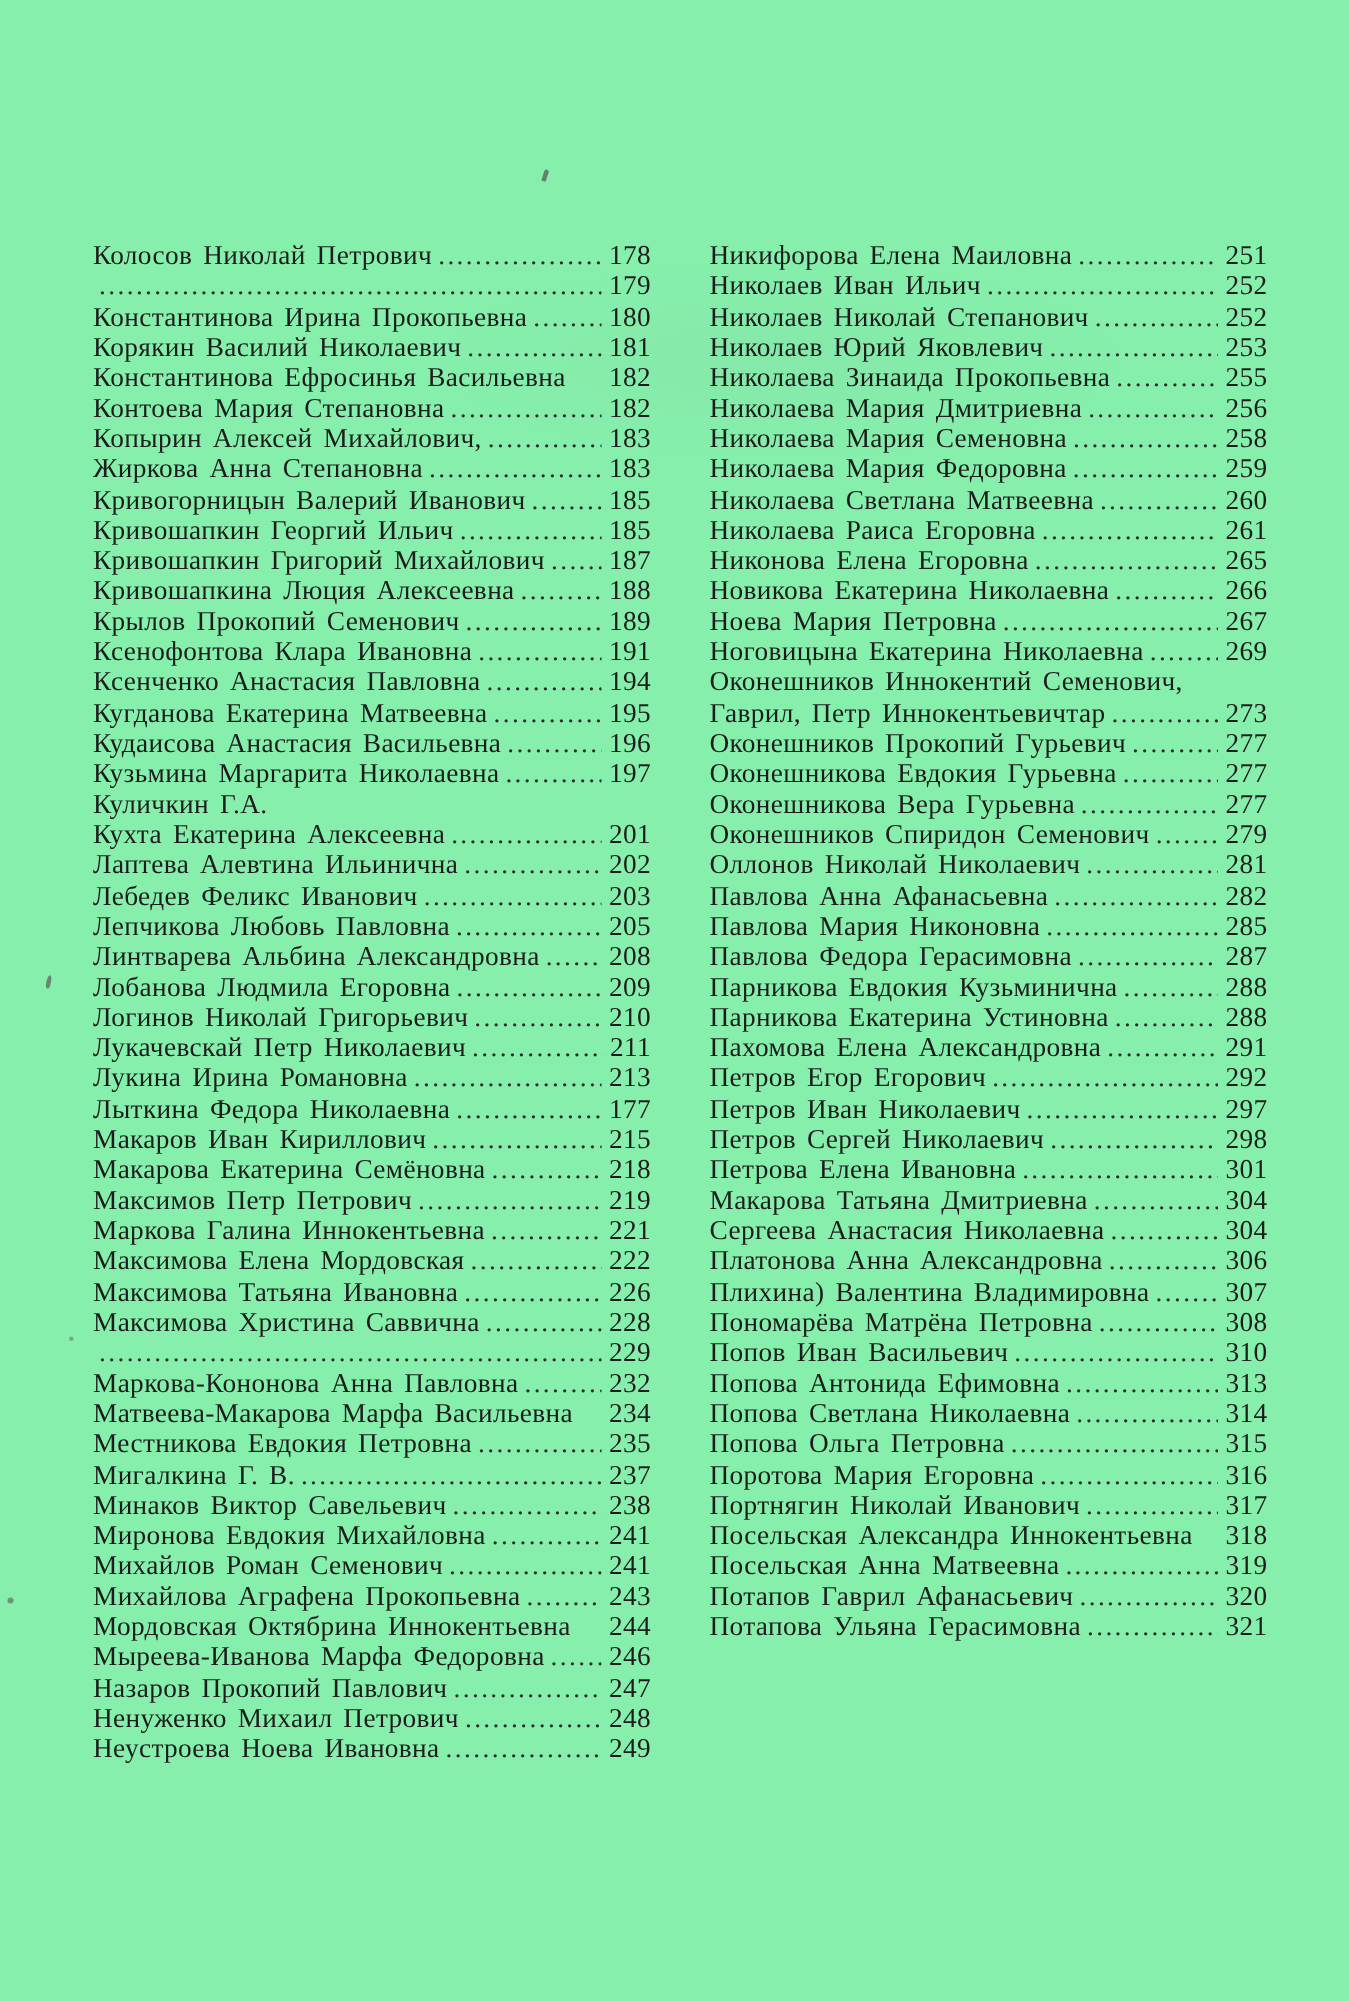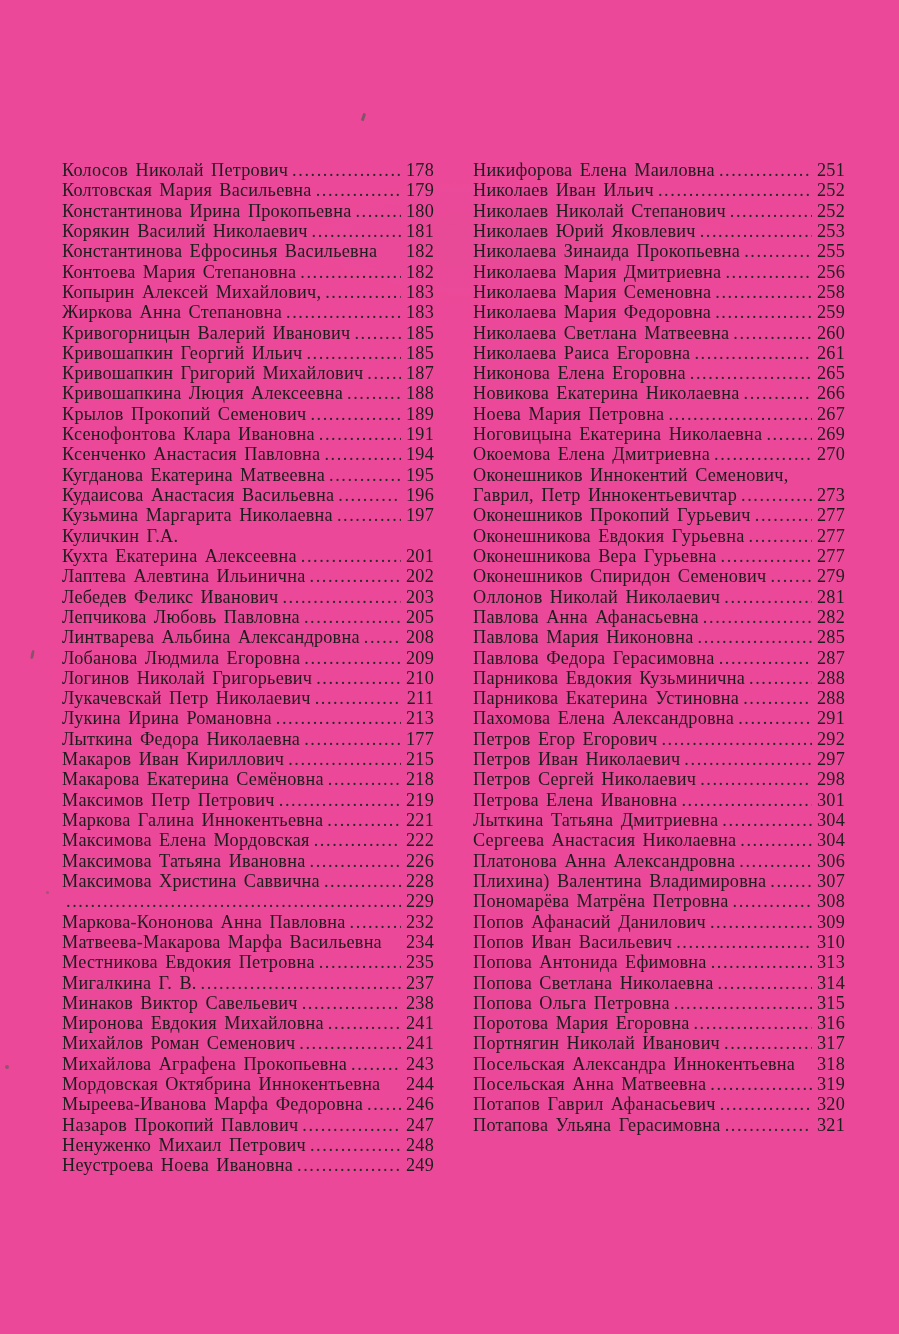--- a/index.html
+++ b/index.html
@@ -5,21 +5,21 @@
   html, body {
     margin: 0;
     padding: 0;
     background: #f4f4f1;
   }
   .page {
     position: relative;
     width: 899px;
     height: 1334px;
     margin: 0 auto;
-    background: #ec4899;
+    background: #86efac;
     overflow: hidden;
     font-family: "Liberation Serif", "DejaVu Serif", serif;
     color: #1d1d1d;
   }
   
   .smudge {
     position: absolute;
     left: 280px;
     top: 170px;
     width: 480px;
@@ -112,21 +112,20 @@
 
   <div class="columns">
     <div class="col">
   <div class="entry">
     <span class="name">Колосов Николай Петрович</span>
     <span class="leader"></span>
     <span class="pagenum">178</span>
   </div>
 
   <div class="entry">
-    <span class="name">Колтовская Мария Васильевна</span>
     <span class="leader"></span>
     <span class="pagenum">179</span>
   </div>
 
   <div class="entry">
     <span class="name">Константинова Ирина Прокопьевна</span>
     <span class="leader"></span>
     <span class="pagenum">180</span>
   </div>
 
@@ -488,25 +487,20 @@
     <span class="leader"></span>
     <span class="pagenum">267</span>
   </div>
 
   <div class="entry">
     <span class="name">Ноговицына Екатерина Николаевна</span>
     <span class="leader"></span>
     <span class="pagenum">269</span>
   </div>
 
-  <div class="entry">
-    <span class="name">Окоемова Елена Дмитриевна</span>
-    <span class="leader"></span>
-    <span class="pagenum">270</span>
-  </div>
 
   <div class="entry no-page">
     <span class="name">Оконешников Иннокентий Семенович,</span>
 
   </div>
 
   <div class="entry">
     <span class="name">Гаврил, Петр Иннокентьевичтар</span>
     <span class="leader"></span>
     <span class="pagenum">273</span>
@@ -597,21 +591,21 @@
     <span class="pagenum">298</span>
   </div>
 
   <div class="entry">
     <span class="name">Петрова Елена Ивановна</span>
     <span class="leader"></span>
     <span class="pagenum">301</span>
   </div>
 
   <div class="entry">
-    <span class="name">Лыткина Татьяна Дмитриевна</span>
+    <span class="name">Макарова Татьяна Дмитриевна</span>
     <span class="leader"></span>
     <span class="pagenum">304</span>
   </div>
 
   <div class="entry">
     <span class="name">Сергеева Анастасия Николаевна</span>
     <span class="leader"></span>
     <span class="pagenum">304</span>
   </div>
 
@@ -626,25 +620,20 @@
     <span class="leader"></span>
     <span class="pagenum">307</span>
   </div>
 
   <div class="entry">
     <span class="name">Пономарёва Матрёна Петровна</span>
     <span class="leader"></span>
     <span class="pagenum">308</span>
   </div>
 
-  <div class="entry">
-    <span class="name">Попов Афанасий Данилович</span>
-    <span class="leader"></span>
-    <span class="pagenum">309</span>
-  </div>
 
   <div class="entry">
     <span class="name">Попов Иван Васильевич</span>
     <span class="leader"></span>
     <span class="pagenum">310</span>
   </div>
 
 
   <div class="entry">
     <span class="name">Попова Антонида Ефимовна</span>

